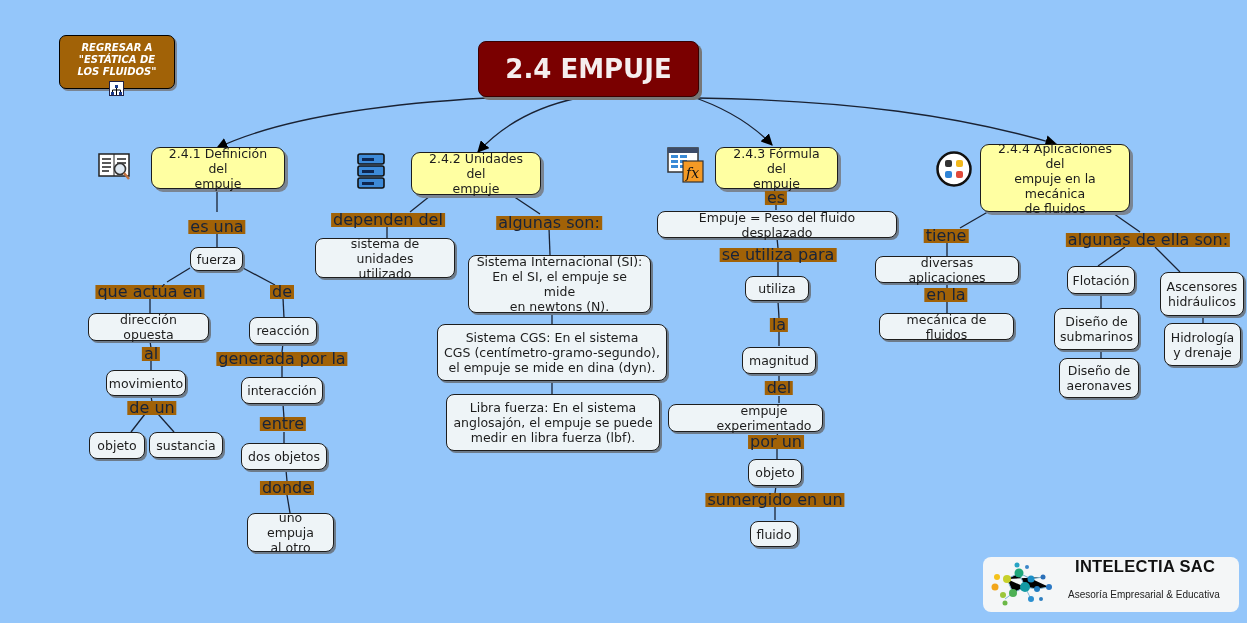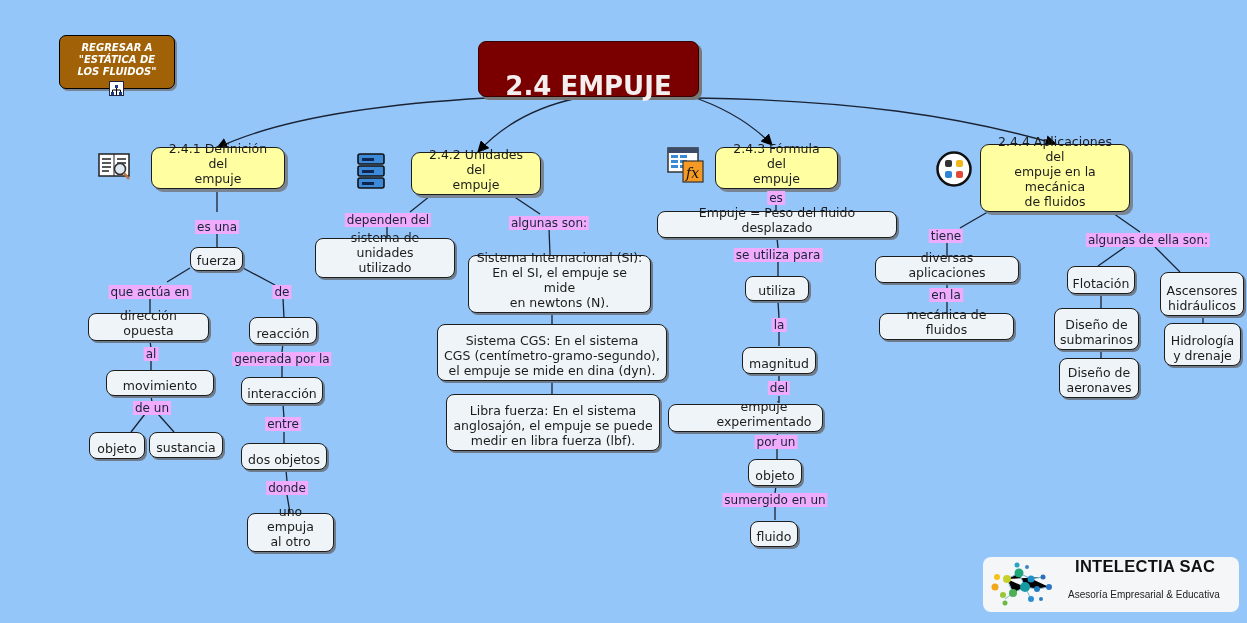--- a/index.html
+++ b/index.html
@@ -1,22 +1,22 @@
 <!DOCTYPE html>
 <html><head>
 <meta charset="utf-8">
 <style>
   html, body { margin:0; padding:0; }
   body { width:1247px; height:623px; background:#94c6fa; position:relative; overflow:hidden; font-family:"DejaVu Sans", sans-serif; }
   #edges { position:absolute; left:0; top:0; width:1247px; height:623px; }
-  .node { position:absolute; box-sizing:border-box; border:1px solid #1d1d1d; border-radius:8px; background:#eef4f7; color:#1c1c1c; font-size:12.5px; line-height:15px; text-align:center; display:flex; align-items:flex-end; justify-content:center; padding:2px 6px; box-shadow:2px 2px 0 #6d7b8a; white-space:pre-line; }
+  .node { position:absolute; box-sizing:border-box; border:1px solid #1d1d1d; border-radius:8px; background:#eef4f7; color:#1c1c1c; font-size:12.5px; line-height:15px; text-align:center; display:flex; align-items:center; justify-content:center; padding:2px 6px; box-shadow:2px 2px 0 #6d7b8a; white-space:pre-line; }
   .node.topic { background:#ffffa2; font-size:12.5px; box-shadow:3px 3px 0 #7a8593; border-radius:9px; }
   .node.main { background:#7a0000; color:#f5eeee; font-weight:bold; font-size:26px; border-radius:8px; box-shadow:3px 3px 0 #777; border:1px solid #3a0000; }
   .node.back { background:#a16207; color:#ffffff; font-weight:bold; font-style:italic; font-size:10px; line-height:12px; border-radius:7px; box-shadow:2px 2px 0 #7a8593; border:1px solid #000; align-items:flex-start; padding-top:6px; }
-  .lbl { position:absolute; color:#17233a; font-size:12px; line-height:14px; background:#f0abfc; padding:0 2px; white-space:nowrap; transform:translateX(-50%); }
+  .lbl { position:absolute; color:#17233a; font-size:16px; line-height:14px; background:#a16207; padding:0 2px; white-space:nowrap; transform:translateX(-50%); }
   .icon { position:absolute; }
   .logo { position:absolute; left:983px; top:557px; width:256px; height:55px; background:#f4f6f7; border-radius:8px; }
   .logo .t1 { position:absolute; left:92px; top:0; font-family:"Liberation Sans", sans-serif; font-weight:bold; font-size:16.5px; color:#111; letter-spacing:0.3px; }
   .logo .t2 { position:absolute; left:85px; top:32px; font-family:"Liberation Sans", sans-serif; font-size:10px; color:#222; }
 </style>
 </head>
 <body>
 
 <svg id="edges" xmlns="http://www.w3.org/2000/svg">
   <defs>
@@ -153,21 +153,21 @@
 empuje</span></div>
 <div class="node topic" style="left:980px;top:144px;width:150px;height:68px;"><span>2.4.4 Aplicaciones del
 empuje en la mecánica
 de fluidos</span></div>
 
 <span class="lbl" style="left:217px;top:220px;">es una</span>
 <div class="node" style="left:190px;top:247px;width:53px;height:24px;"><span>fuerza</span></div>
 <span class="lbl" style="left:150px;top:285px;">que actúa en</span>
 <div class="node" style="left:88px;top:313px;width:121px;height:28px;"><span>dirección opuesta</span></div>
 <span class="lbl" style="left:151px;top:347px;">al</span>
-<div class="node" style="left:106px;top:370px;width:108px;height:26px;"><span>movimiento</span></div>
+<div class="node" style="left:106px;top:370px;width:80px;height:26px;"><span>movimiento</span></div>
 <span class="lbl" style="left:152px;top:401px;">de un</span>
 <div class="node" style="left:89px;top:432px;width:56px;height:27px;"><span>objeto</span></div>
 <div class="node" style="left:149px;top:432px;width:74px;height:26px;"><span>sustancia</span></div>
 <span class="lbl" style="left:282px;top:285px;">de</span>
 <div class="node" style="left:249px;top:317px;width:68px;height:27px;"><span>reacción</span></div>
 <span class="lbl" style="left:282px;top:352px;">generada por la</span>
 <div class="node" style="left:241px;top:377px;width:82px;height:27px;"><span>interacción</span></div>
 <span class="lbl" style="left:283px;top:417px;">entre</span>
 <div class="node" style="left:241px;top:443px;width:86px;height:27px;"><span>dos objetos</span></div>
 <span class="lbl" style="left:287px;top:481px;">donde</span>

